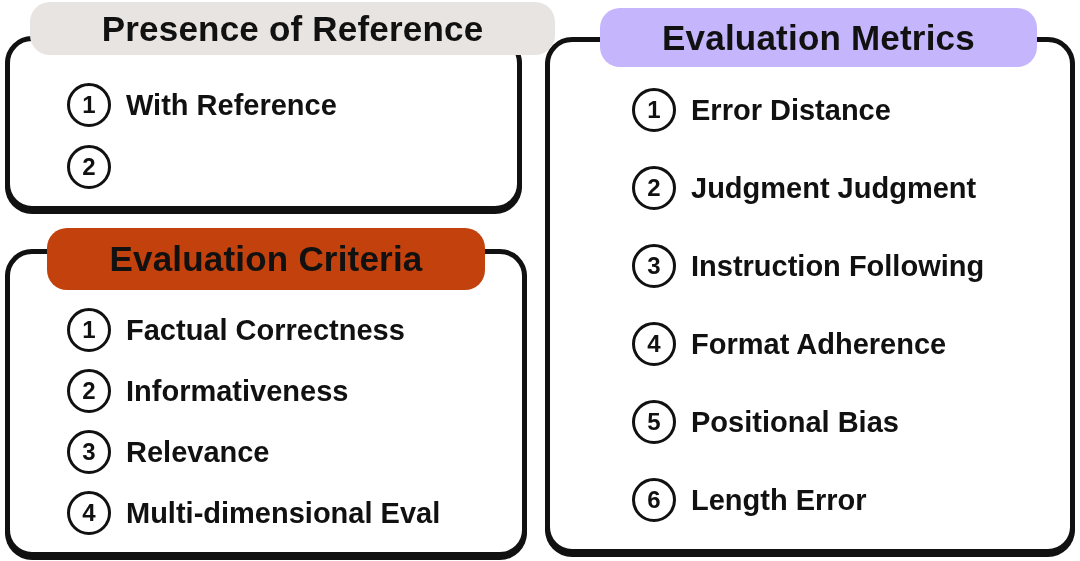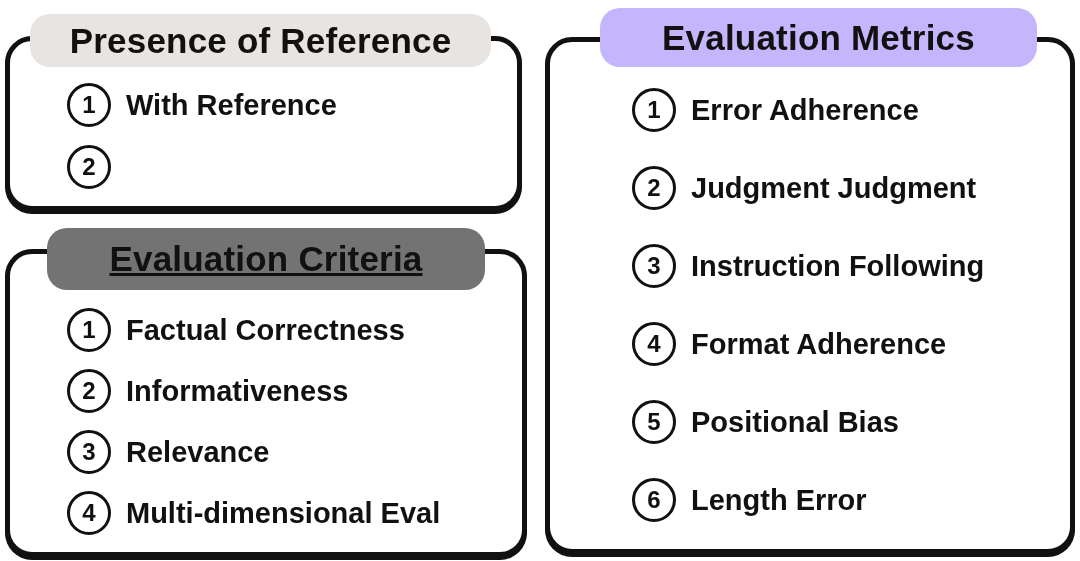--- a/index.html
+++ b/index.html
@@ -71,21 +71,21 @@
   }
   .label {
     margin-left: 15px;
     font-size: 29px;
     font-weight: bold;
     white-space: nowrap;
   }
 
   
   #panel1-box   { left: 5px;   top: 36px;  width: 517px; height: 175px; }
-  #panel1-badge { left: 30px;  top: 14px;  width: 461px; height: 53px;  }
+  #panel1-badge { left: 30px;  top: 2px;  width: 525px; height: 53px;  }
   #panel1-items { left: 27px;  top: 83px;  gap: 18px; }
 
   
   #panel2-box   { left: 5px;   top: 249px; width: 522px; height: 308px; }
   #panel2-badge { left: 47px;  top: 228px; width: 438px; height: 62px;  }
   #panel2-items { left: 27px;  top: 308px; gap: 17px; }
 
   
   #panel3-box   { left: 545px; top: 37px;  width: 530px; height: 517px; }
   #panel3-badge { left: 600px; top: 8px;   width: 437px; height: 59px;  }
@@ -107,21 +107,21 @@
           <span class="label">With Reference</span>
         </li>
         <li class="item">
           <span class="num">2</span>
         </li>
       </ul>
   </section>
 
   <section>
     <div class="panel-box" id="panel2-box"></div>
-    <div class="badge" id="panel2-badge" style="background: #737373; text-decoration: underline;">
+    <div class="badge" id="panel2-badge" style="background: #c2410c;">
       <span class="badge-title">Evaluation Criteria</span>
     </div>
     <ul class="items" id="panel2-items">
         <li class="item">
           <span class="num">1</span>
           <span class="label">Factual Correctness</span>
         </li>
         <li class="item">
           <span class="num">2</span>
           <span class="label">Informativeness</span>
@@ -138,21 +138,21 @@
   </section>
 
   <section>
     <div class="panel-box" id="panel3-box"></div>
     <div class="badge" id="panel3-badge" style="background: #c4b5fd;">
       <span class="badge-title">Evaluation Metrics</span>
     </div>
     <ul class="items" id="panel3-items">
         <li class="item">
           <span class="num">1</span>
-          <span class="label">Error Adherence</span>
+          <span class="label">Error Distance</span>
         </li>
         <li class="item">
           <span class="num">2</span>
           <span class="label">Judgment Judgment</span>
         </li>
         <li class="item">
           <span class="num">3</span>
           <span class="label">Instruction Following</span>
         </li>
         <li class="item">

